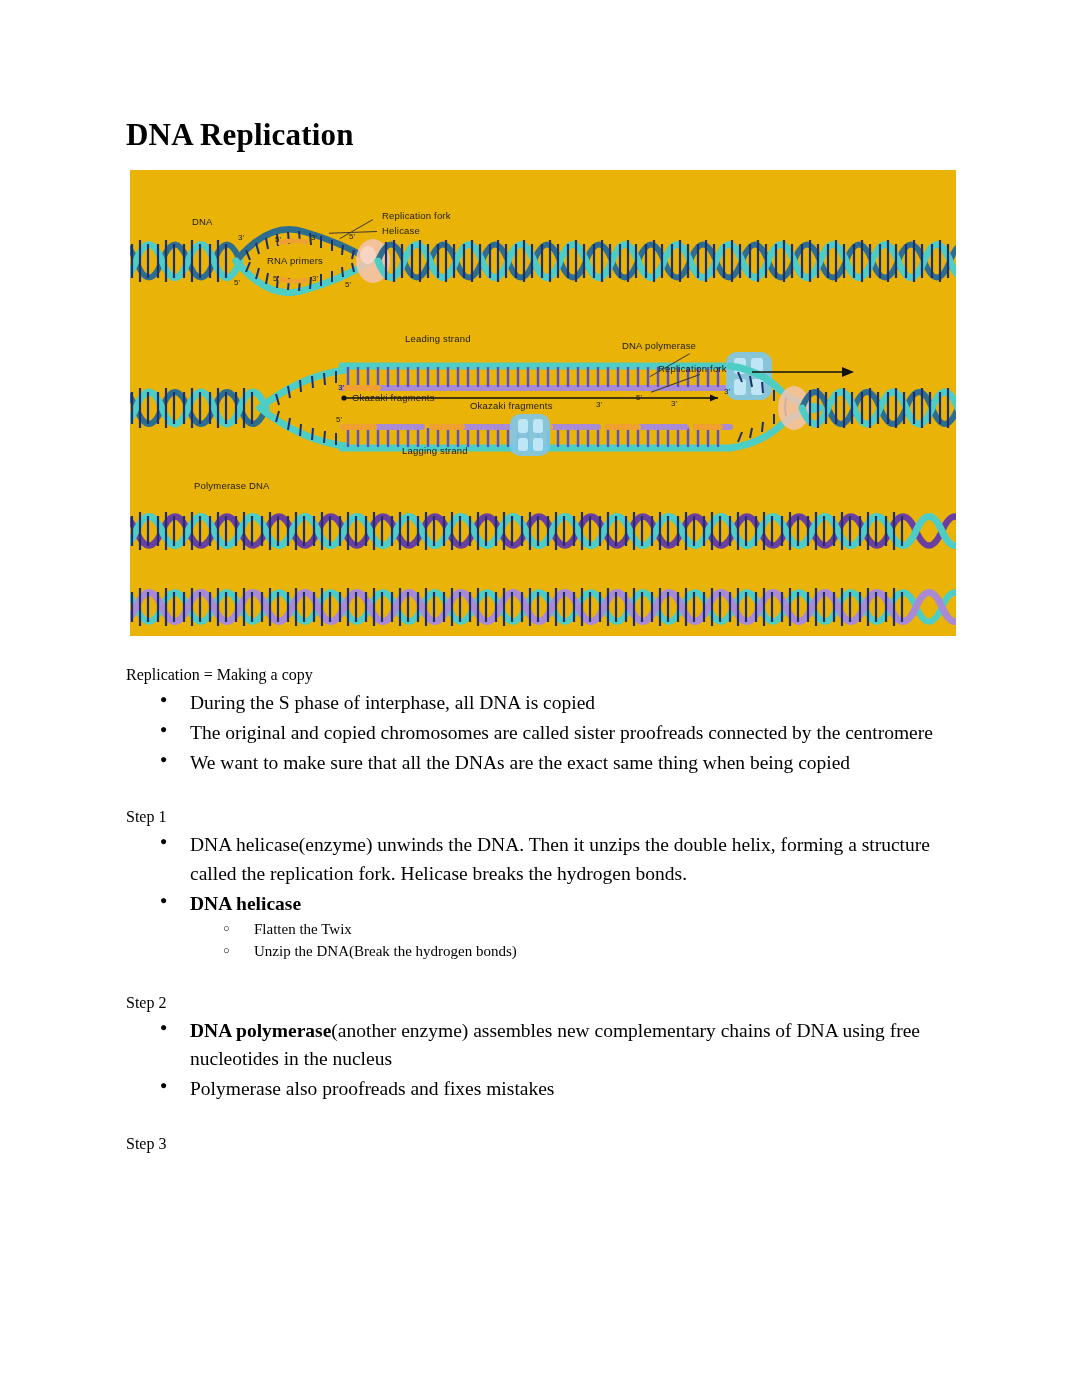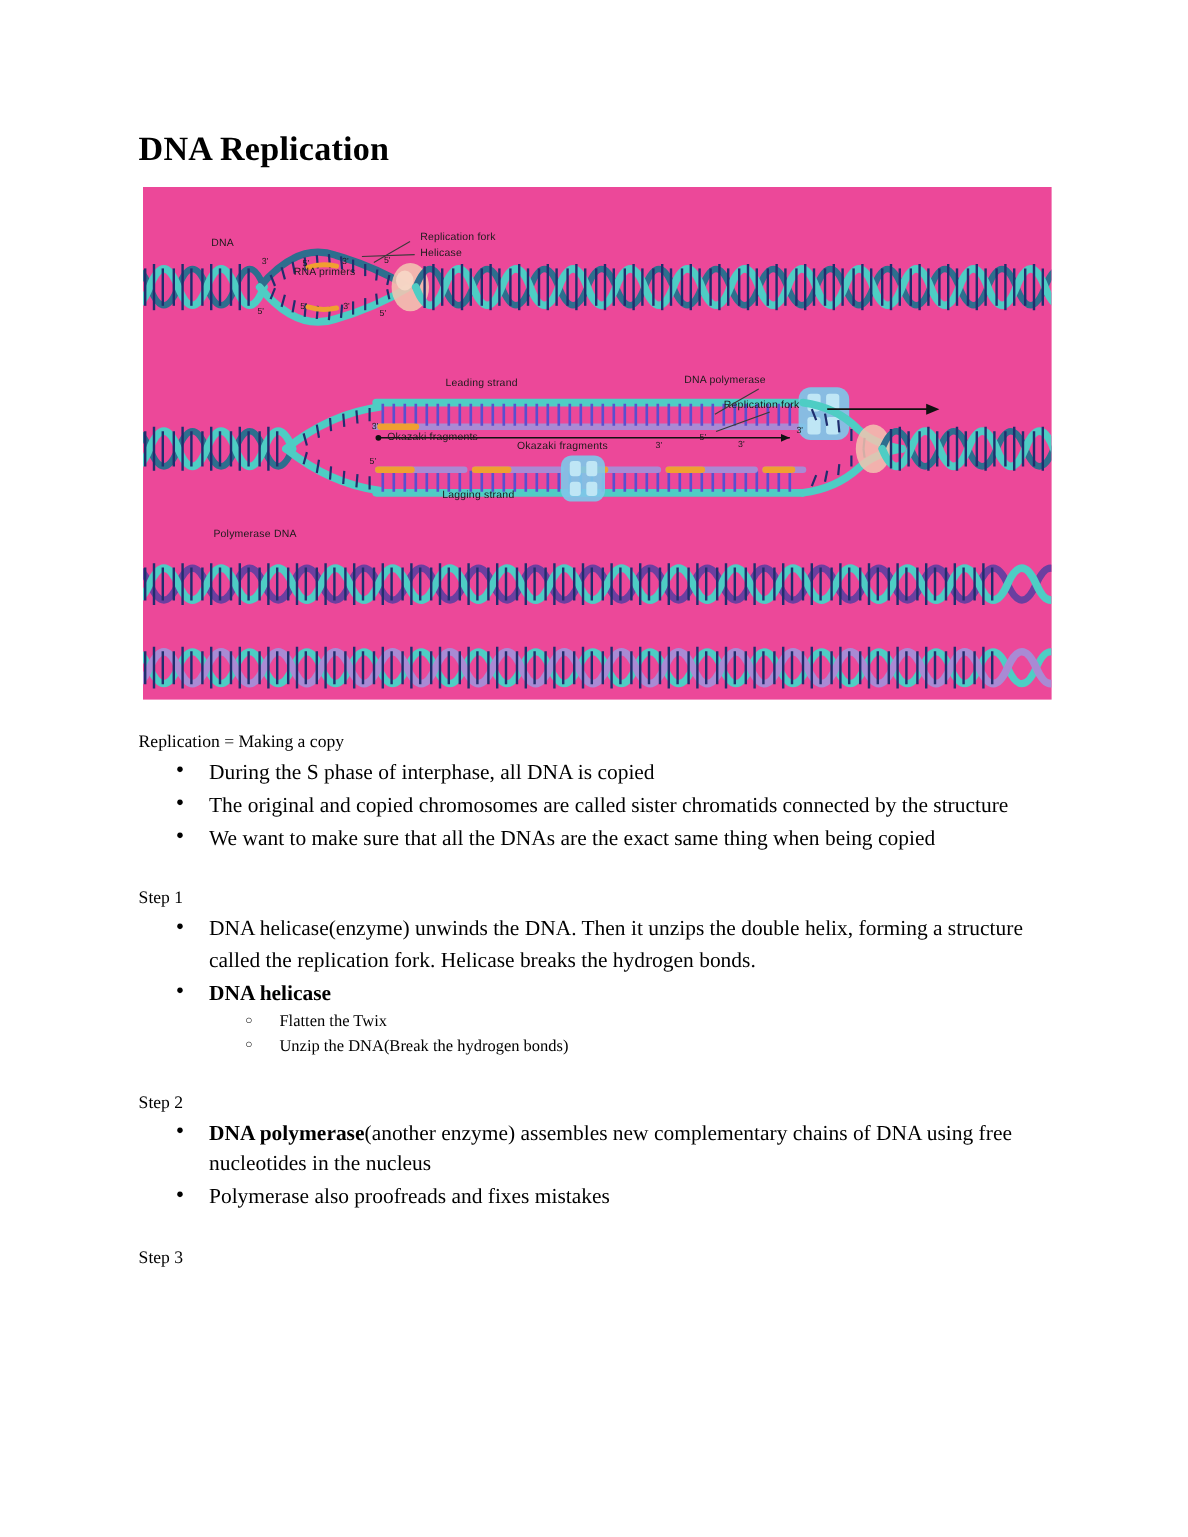--- a/index.html
+++ b/index.html
@@ -34,21 +34,21 @@
     letter-spacing: 0.2px;
     margin: 0 0 18px 0;
     line-height: 1.1;
     color: #000;
   }
   
   .figure {
     position: relative;
     width: 826px;
     height: 466px;
-    background: #ec4899;
+    background: #eab308;
     margin-left: 4px;
     overflow: hidden;
   }
   .fig-label {
     position: absolute;
     font-family: "Liberation Sans", "DejaVu Sans", sans-serif;
     font-size: 9.5px;
     color: #1a1a1a;
     white-space: nowrap;
     letter-spacing: 0.2px;
@@ -260,21 +260,21 @@
                 <line x1="810" y1="18" x2="810" y2="60"></line>
                 <line x1="818" y1="22" x2="818" y2="56"></line>
             </g>
           </g>
         </g>
       </svg>
 
       <span class="fig-label" style="left:62px; top:46px;">DNA</span>
       <span class="fig-label" style="left:252px; top:40px;">Replication fork</span>
       <span class="fig-label" style="left:252px; top:55px;">Helicase</span>
-      <span class="fig-label" style="left:137px; top:72px;">RNA primers</span>
+      <span class="fig-label" style="left:137px; top:85px;">RNA primers</span>
 
       <span class="fig-tick" style="left:108px; top:63px;">3'</span>
       <span class="fig-tick" style="left:104px; top:108px;">5'</span>
       <span class="fig-tick" style="left:181px; top:63px;">3'</span>
       <span class="fig-tick" style="left:145px; top:65px;">5'</span>
       <span class="fig-tick" style="left:143px; top:104px;">5'</span>
       <span class="fig-tick" style="left:182px; top:104px;">3'</span>
       <span class="fig-tick" style="left:219px; top:62px;">5'</span>
       <span class="fig-tick" style="left:215px; top:110px;">5'</span>
 
@@ -484,21 +484,21 @@
               <line x1="774" y1="46" x2="774" y2="78"></line>
             <line x1="784" y1="46" x2="784" y2="78"></line>
               <line x1="792" y1="42" x2="792" y2="82"></line>
               <line x1="800" y1="46" x2="800" y2="78"></line>
             <line x1="810" y1="46" x2="810" y2="78"></line>
               <line x1="818" y1="42" x2="818" y2="82"></line>
           </g>
         </g>
       </svg>
 
-      <span class="fig-label" style="left:275px; top:173px;">Leading strand</span>
+      <span class="fig-label" style="left:275px; top:163px;">Leading strand</span>
       <span class="fig-label" style="left:222px; top:222px;">Okazaki fragments</span>
       <span class="fig-label" style="left:340px; top:230px;">Okazaki fragments</span>
       <span class="fig-label" style="left:272px; top:275px;">Lagging strand</span>
       <span class="fig-label" style="left:492px; top:170px;">DNA polymerase</span>
       <span class="fig-label" style="left:528px; top:193px;">Replication fork</span>
 
       <span class="fig-tick" style="left:208px; top:213px;">3'</span>
       <span class="fig-tick" style="left:206px; top:245px;">5'</span>
       <span class="fig-tick" style="left:466px; top:230px;">3'</span>
       <span class="fig-tick" style="left:506px; top:223px;">5'</span>
@@ -724,21 +724,21 @@
       </svg>
 
     </div>
 
     <div class="spacer-lg"></div>
 
     <p class="para">Replication  = Making a copy</p>
 
     <ul class="lvl1">
       <li>During the S phase of interphase, all DNA is copied</li>
-      <li>The original and copied chromosomes are called sister chromatids connected by the structure</li>
+      <li>The original and copied chromosomes are called sister proofreads connected by the centromere</li>
       <li>We want to make sure that all the DNAs are the exact same thing when being copied</li>
     </ul>
 
     <div class="spacer-lg"></div>
 
     <p class="para">Step 1</p>
     <ul class="lvl1">
       <li>DNA helicase(enzyme) unwinds the DNA. Then it unzips the double helix, forming a structure called the replication fork. Helicase breaks the hydrogen bonds.</li>
       <li><b>DNA helicase</b>
         <ul class="lvl2">

